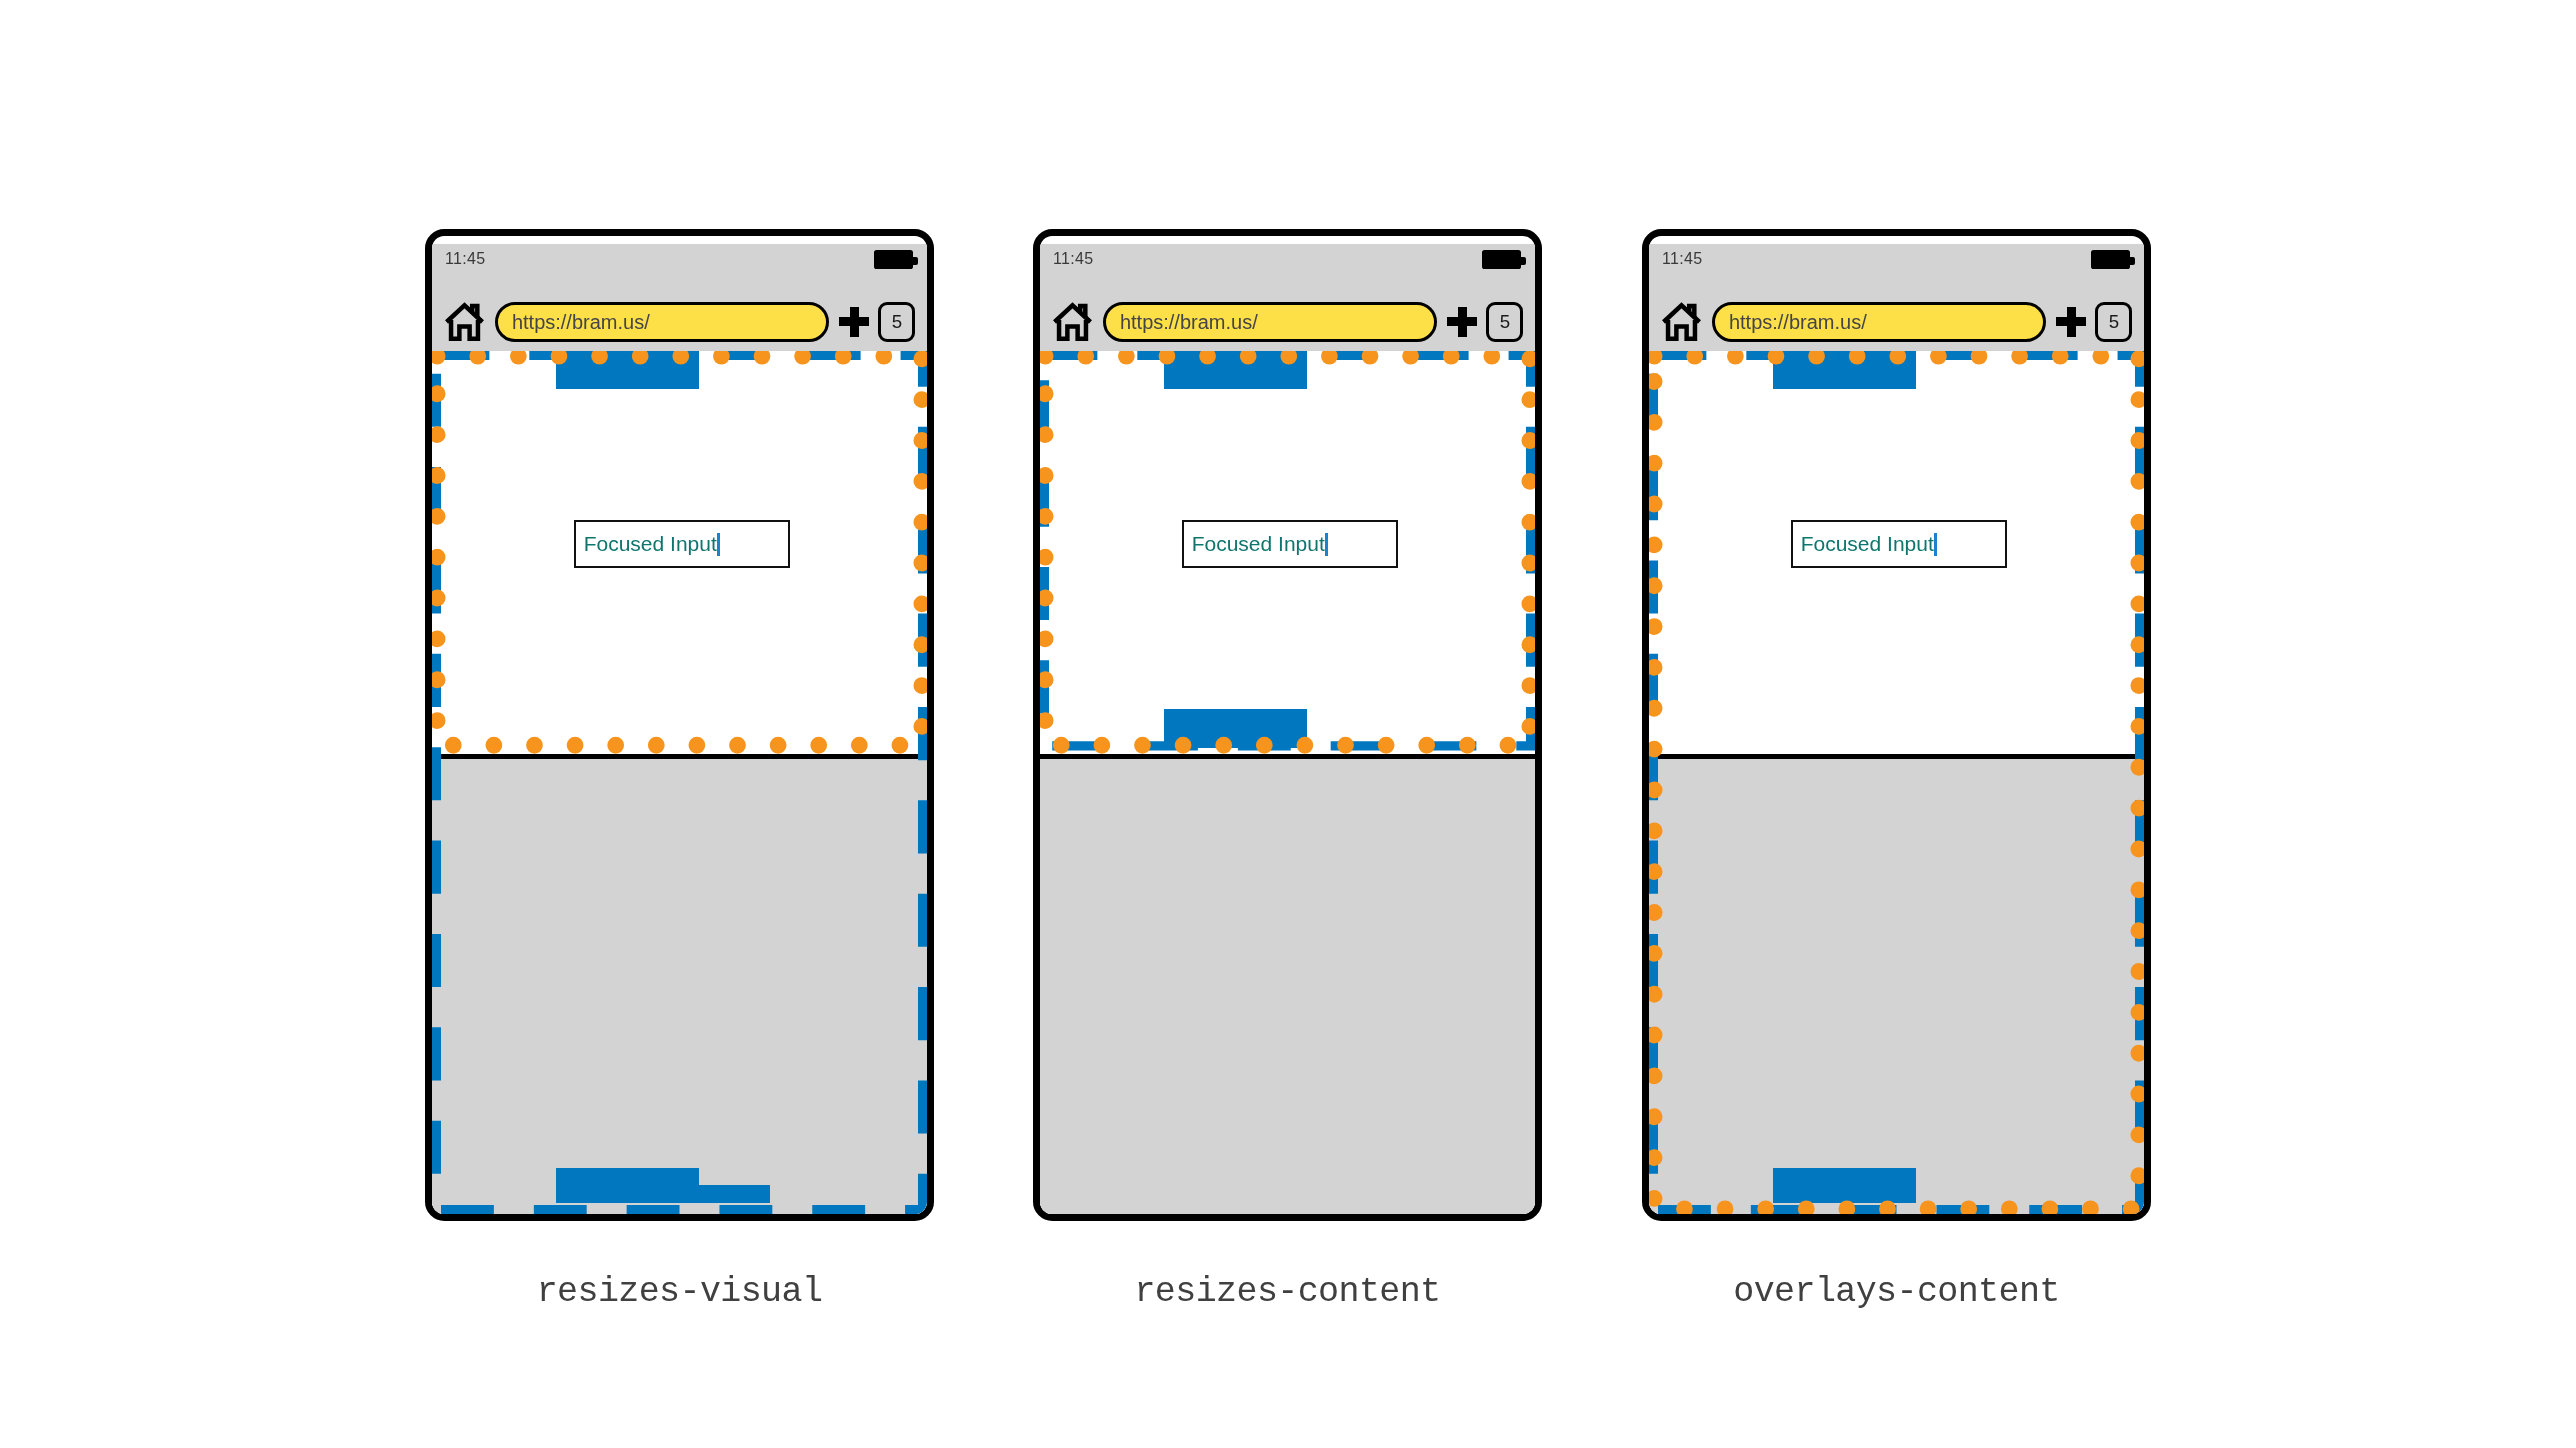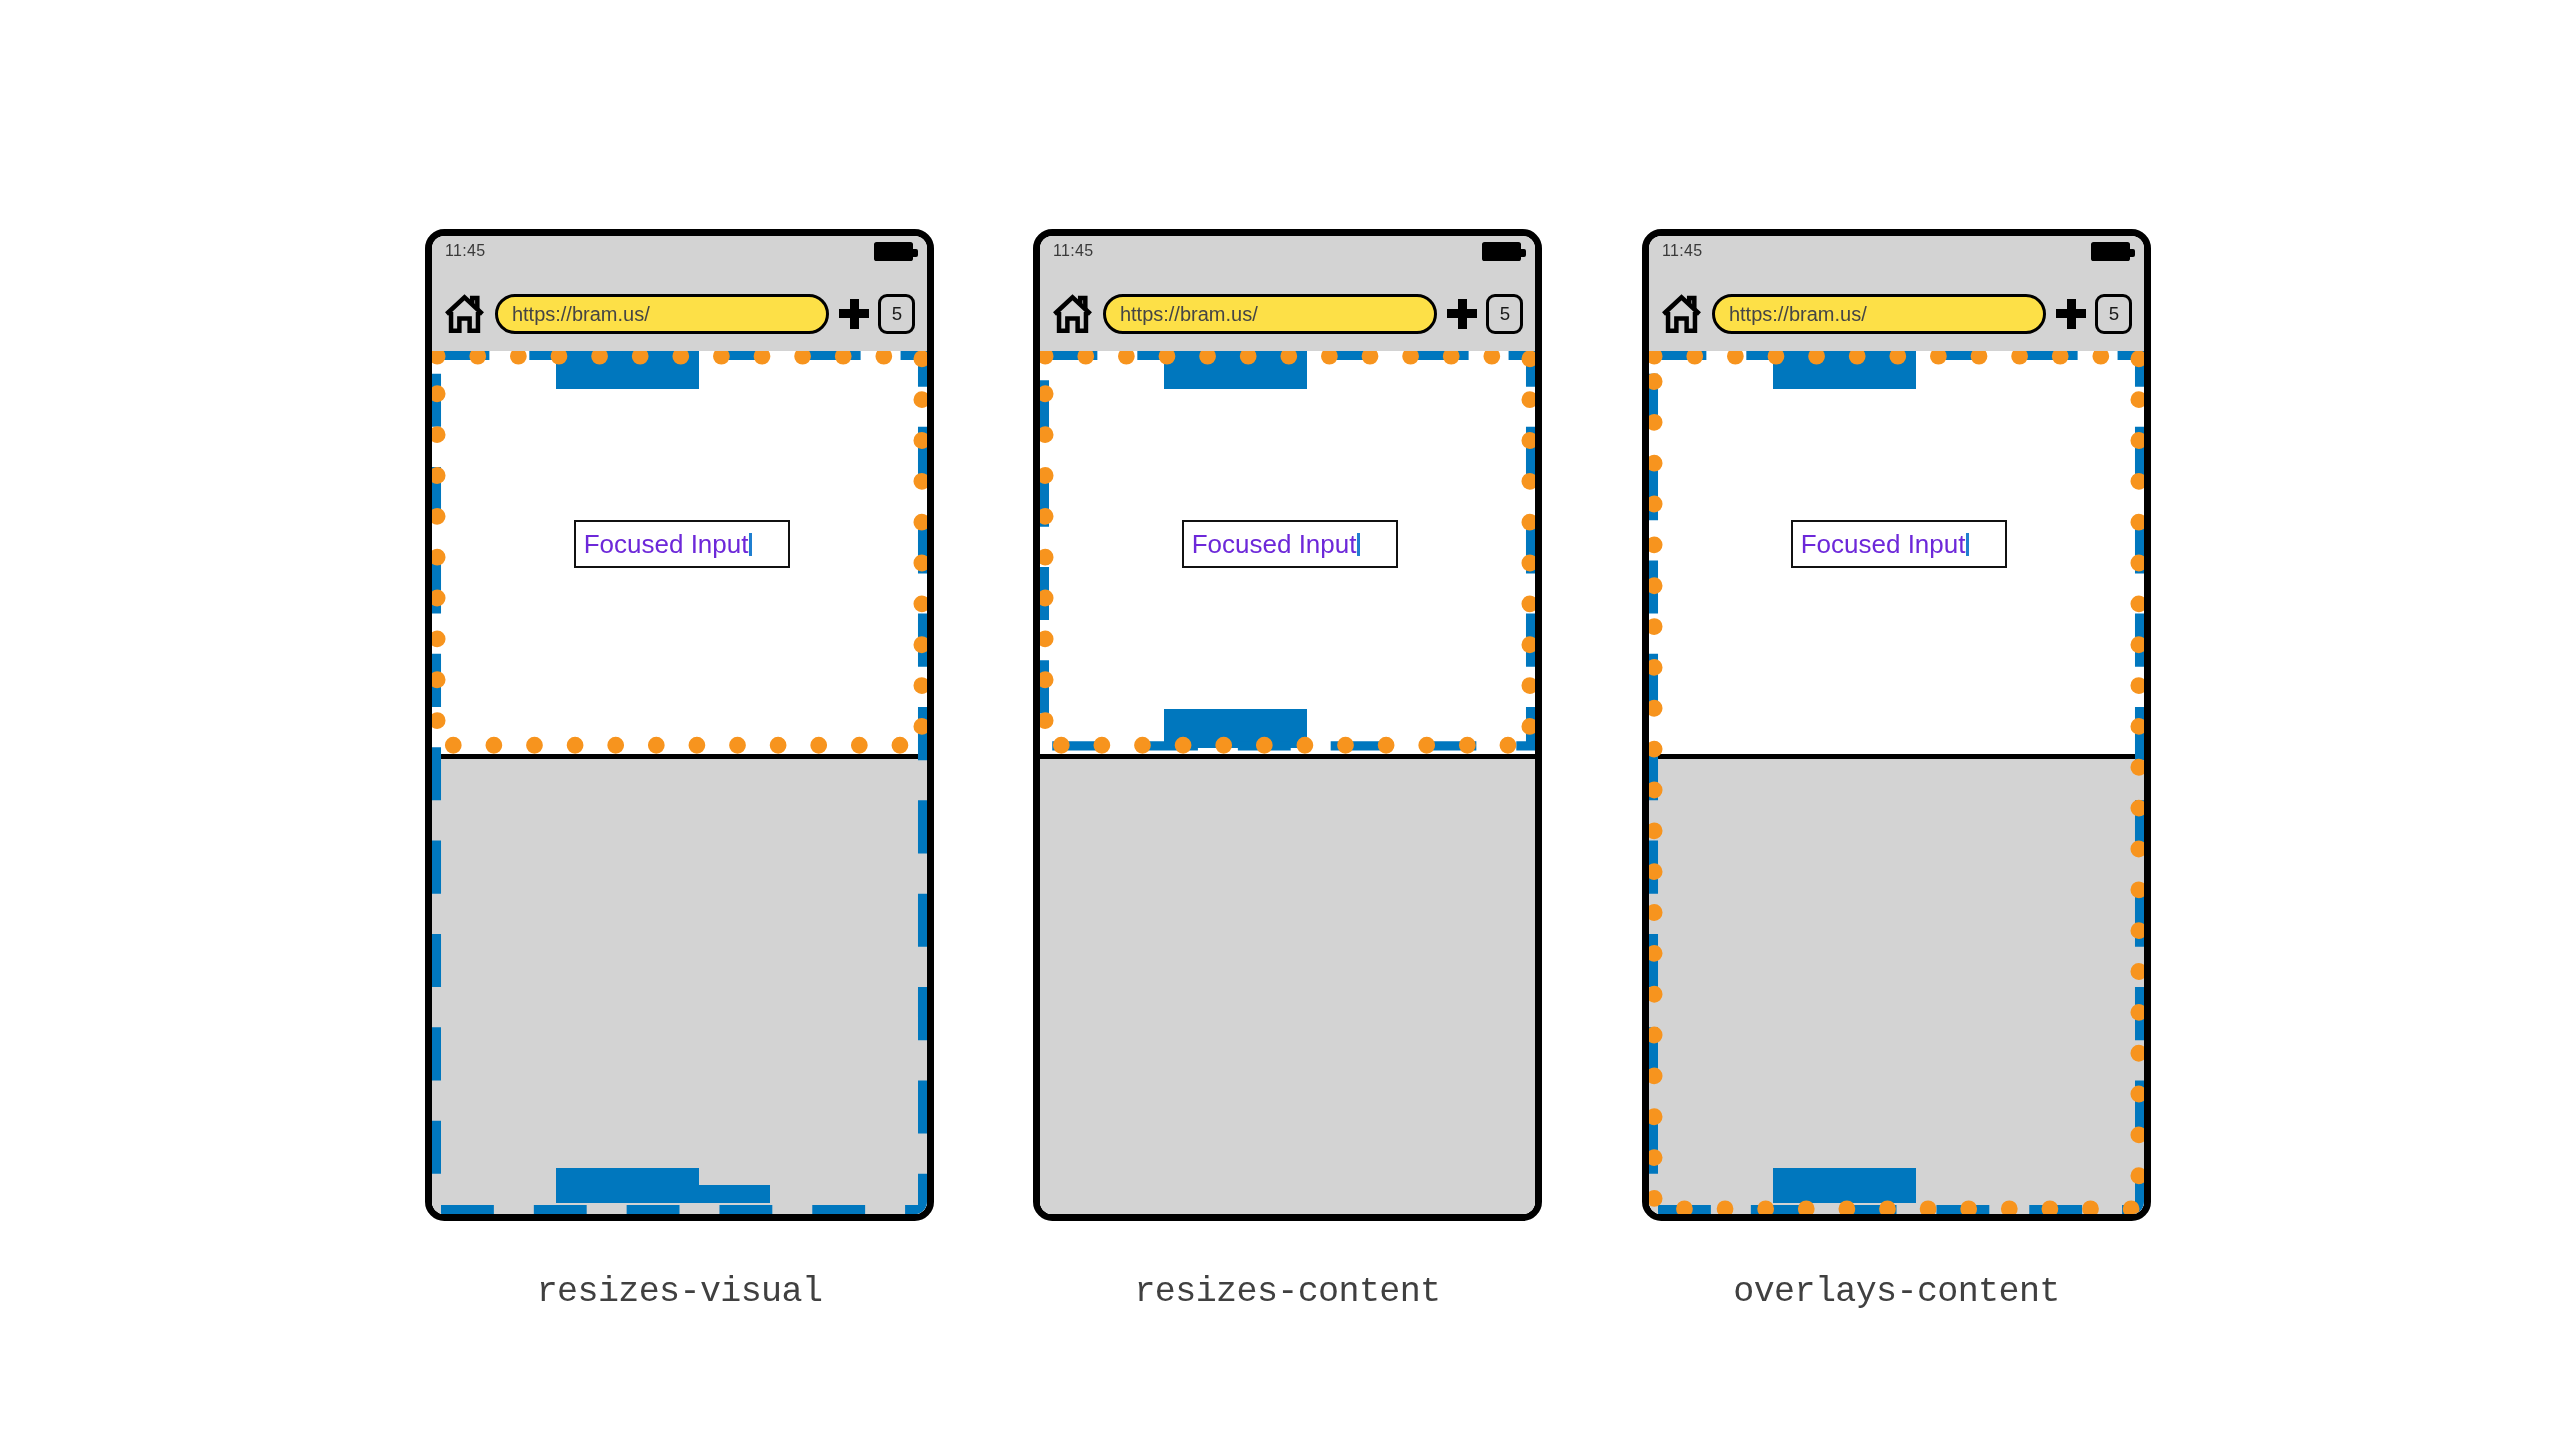--- a/index.html
+++ b/index.html
@@ -23,21 +23,21 @@
     width:509px;height:992px;
     border:7px solid #000000;
     border-radius:19.3px;
     background:#ffffff;
     box-sizing:border-box;
     overflow:hidden;
   }
 
   
   .chrome{
-    position:absolute;left:0;top:0;right:0;height:128px;
+    position:absolute;left:0;top:8px;right:0;height:128px;
     background:#d3d3d3;
     box-sizing:border-box;
     border-bottom:5.8px solid #000000;
   }
   .status{
     position:absolute;left:0;top:0;right:0;height:33px;
   }
   .clock{
     position:absolute;left:13px;top:6.4px;
     font-size:16px;color:#3a3a3a;letter-spacing:0.3px;
@@ -99,21 +99,21 @@
 
   
   .input-box{
     position:absolute;
     width:216px;height:48px;
     border:2.6px solid #111;background:#fff;
     box-sizing:border-box;
     display:flex;align-items:center;padding-left:7.7px;
     z-index:9;
   }
-  .input-box .txt{font-size:26px;color:#6d28d9;white-space:nowrap;}
+  .input-box .txt{font-size:21px;color:#0f766e;white-space:nowrap;}
   .caret{display:inline-block;width:2.6px;height:23px;background:#1f7fd0;margin-left:0.6px;}
 
   
   .vp-block{position:absolute;background:#0077be;}
 
   
   .overlay{position:absolute;left:0;top:0;width:100%;height:100%;pointer-events:none;}
 
   
   .caption{

